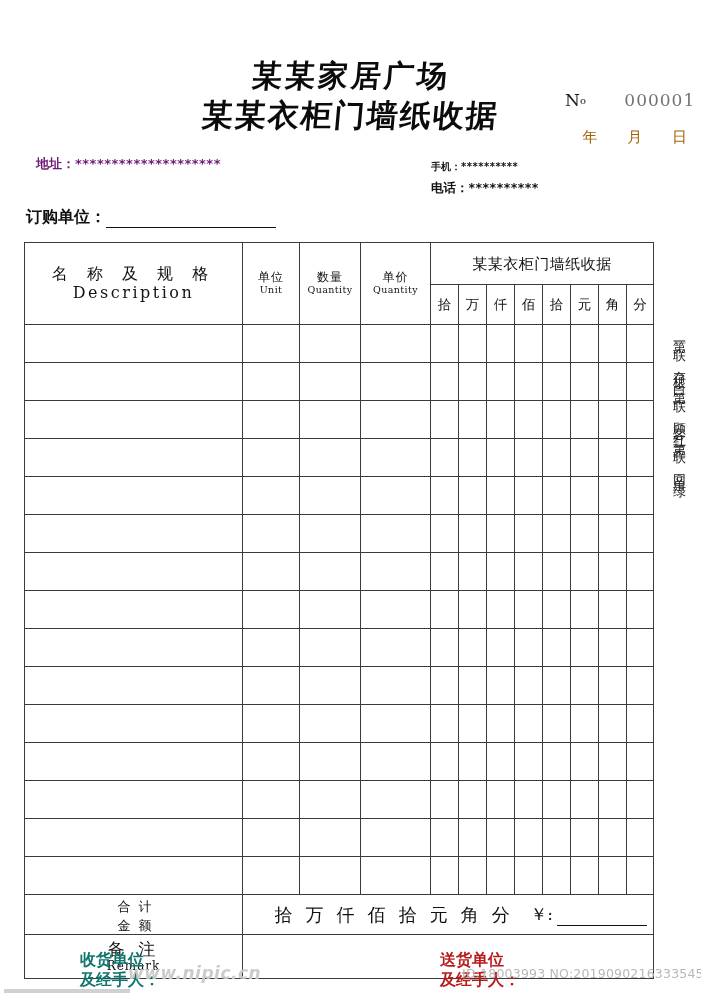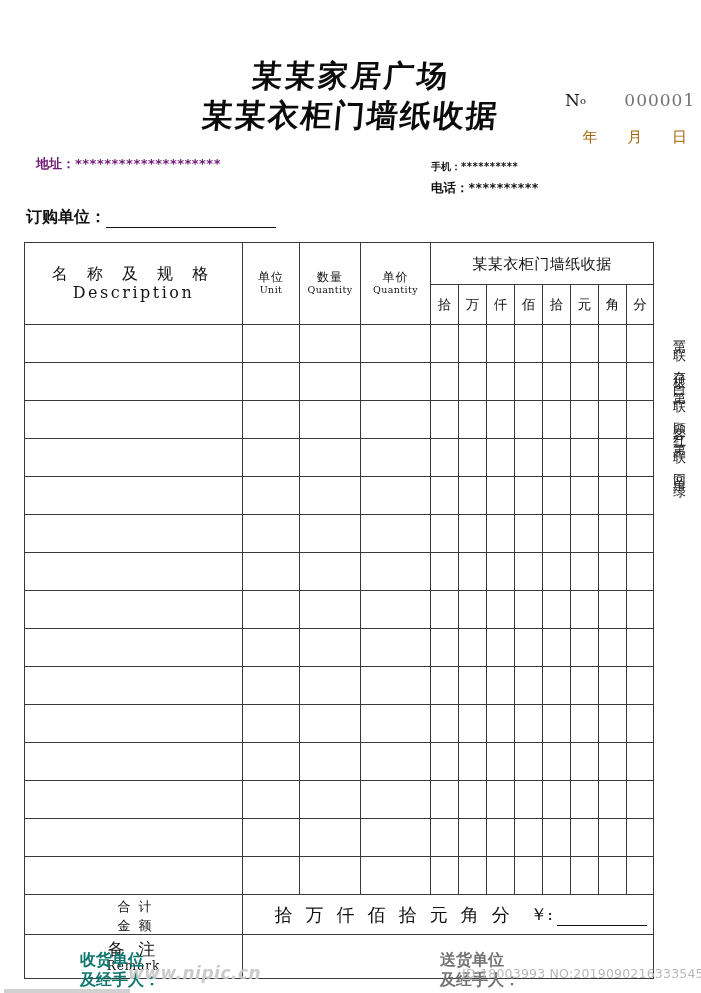--- a/index.html
+++ b/index.html
@@ -291,21 +291,21 @@
     color: #0f766e;
     line-height: 1.25;
     white-space: nowrap;
   }
   .footer-right {
     position: absolute;
     left: 440px;
     top: 950px;
     font-size: 16px;
     font-weight: bold;
-    color: #737373;
+    color: #b91c1c;
     line-height: 1.25;
     white-space: nowrap;
   }
 
   
   .wm-logo {
     position: absolute;
     left: 4px;
     top: 962px;
     width: 126px;

